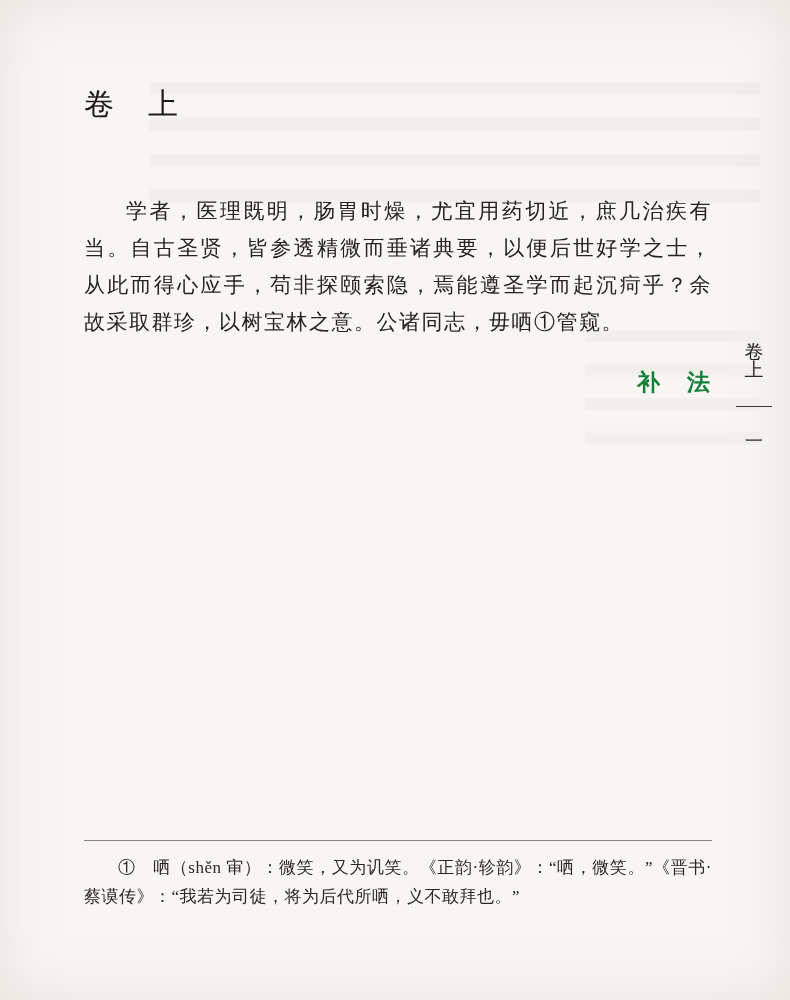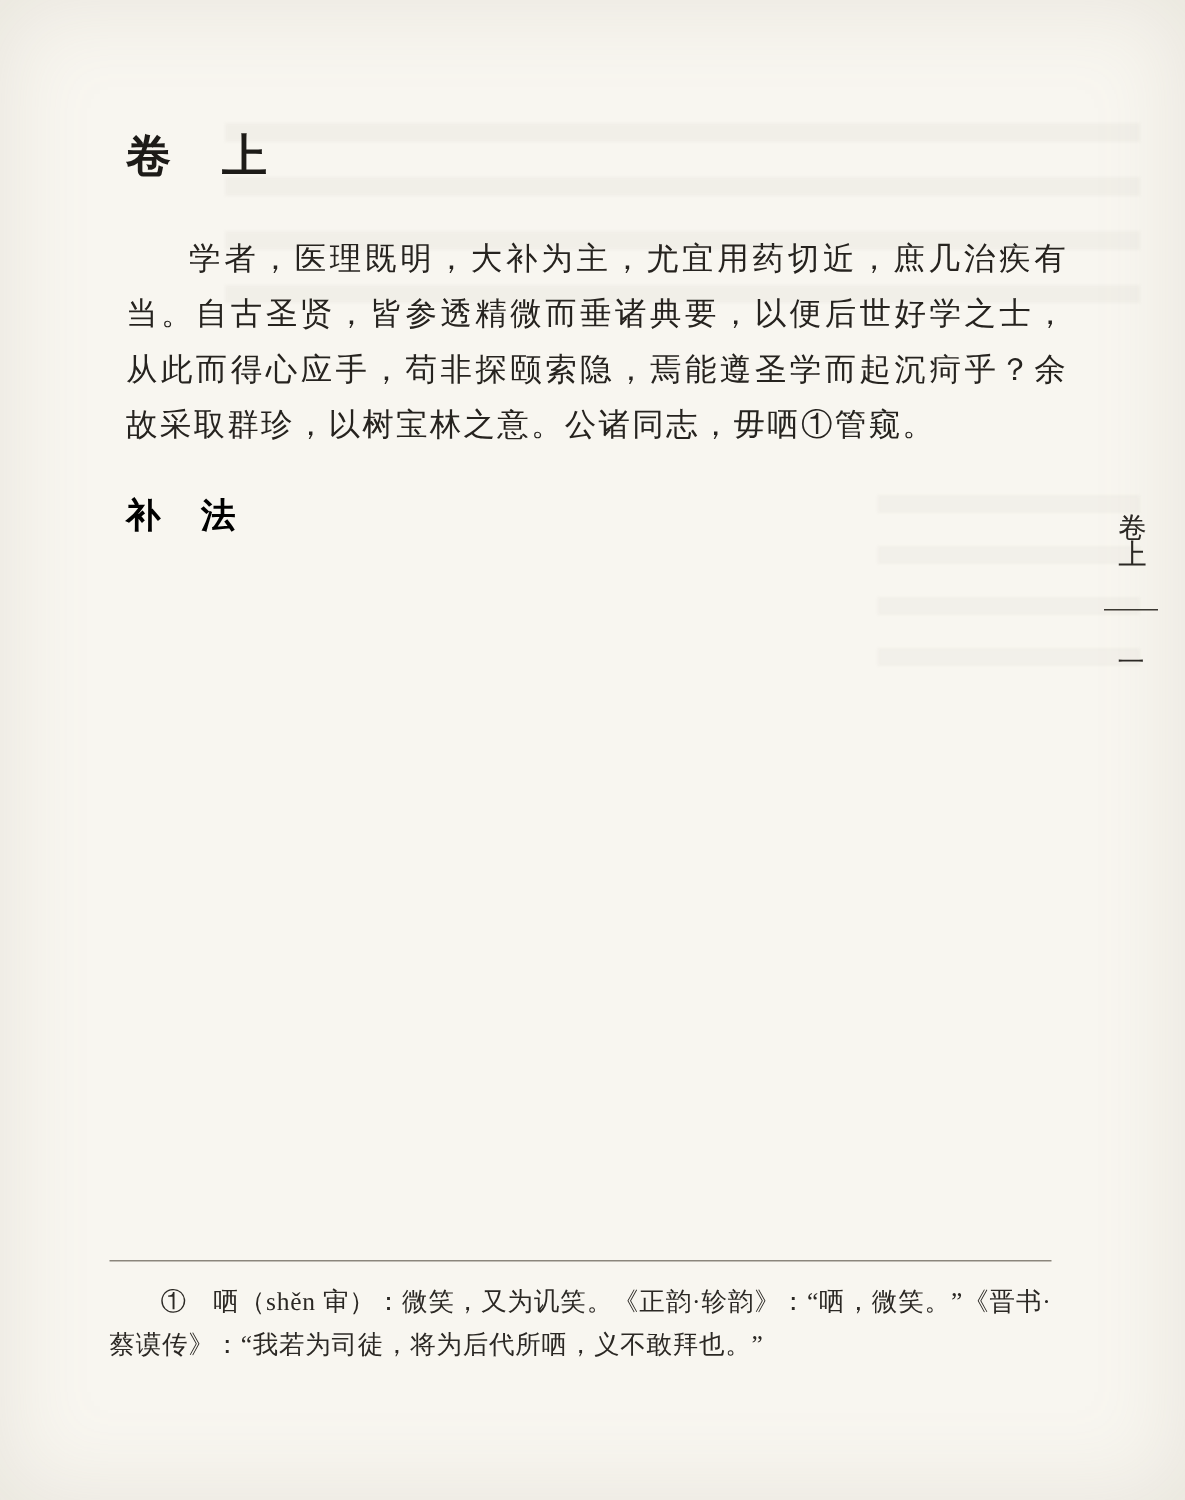--- a/index.html
+++ b/index.html
@@ -40,46 +40,46 @@
       rgba(125,118,104,0.0) 12px 34px);
   }
 
   .text-block {
     position: absolute;
     left: 84px;
     top: 84px;
     width: 628px;
   }
   .chapter-title {
-    margin: 0 0 29px 0;
+    margin: 0 0 68px 0;
     font-size: 30px;
-    font-weight: bold;
+    font-weight: normal;
     letter-spacing: 2px;
     color: #1d1b18;
   }
   .body-para {
     margin: 0;
     font-size: 21px;
     line-height: 37px;
     letter-spacing: 1.5px;
     text-align: justify;
     text-indent: 2em;
     color: #26231f;
   }
   .section-heading {
     margin: 26px 0 24px 0;
     font-size: 23px;
     font-weight: bold;
-    text-align: left;
+    text-align: right;
     letter-spacing: 2px;
-    color: #000000;
+    color: #15803d;
   }
   .footnotes {
     position: absolute;
-    left: 73px;
+    left: 84px;
     top: 840px;
     width: 628px;
   }
   .footnote-rule {
     border: none;
     border-top: 1px solid #8b867c;
     margin: 0 0 12px 0;
     width: 100%;
   }
   .footnote {
@@ -122,21 +122,21 @@
 <body>
 
 <div class="page">
 
   <div class="bleed top"></div>
   <div class="bleed mid"></div>
 
   <main class="text-block">
     <h1 class="chapter-title">卷　上</h1>
 
-    <p class="body-para">学者，医理既明，大补为主，尤宜用药切近，庶几治疾有当。自古圣贤，皆参透精微而垂诸典要，以便后世好学之士，从此而得心应手，苟非探颐索隐，焉能遵圣学而起沉疴乎？余故采取群珍，以树宝林之意。公诸同志，毋哂①管窥。</p>
+    <p class="body-para">学者，医理既明，肠胃时燥，尤宜用药切近，庶几治疾有当。自古圣贤，皆参透精微而垂诸典要，以便后世好学之士，从此而得心应手，苟非探颐索隐，焉能遵圣学而起沉疴乎？余故采取群珍，以树宝林之意。公诸同志，毋哂①管窥。</p>
 
     <h2 class="section-heading">补　法</h2>
 
   </main>
 
   <div class="footnotes">
     <hr class="footnote-rule">
     <p class="footnote">①　哂（shěn 审）：微笑，又为讥笑。《正韵·轸韵》：“哂，微笑。”《晋书·蔡谟传》：“我若为司徒，将为后代所哂，义不敢拜也。”</p>
   </div>
 

